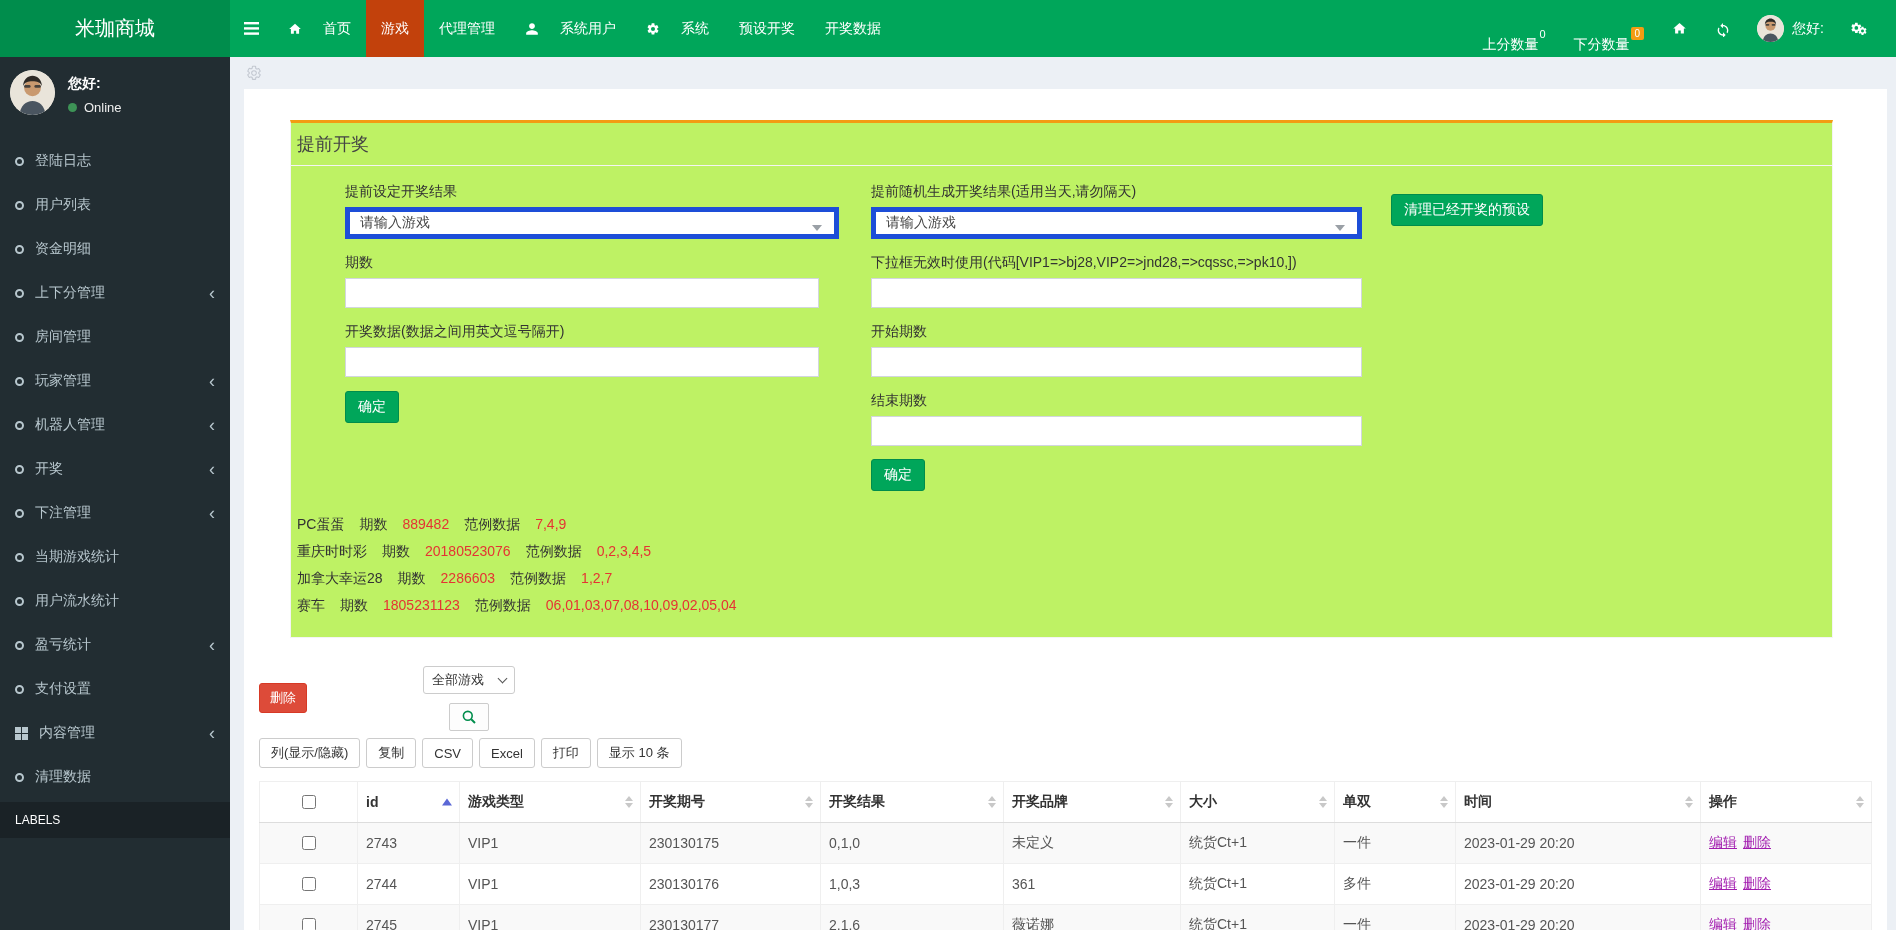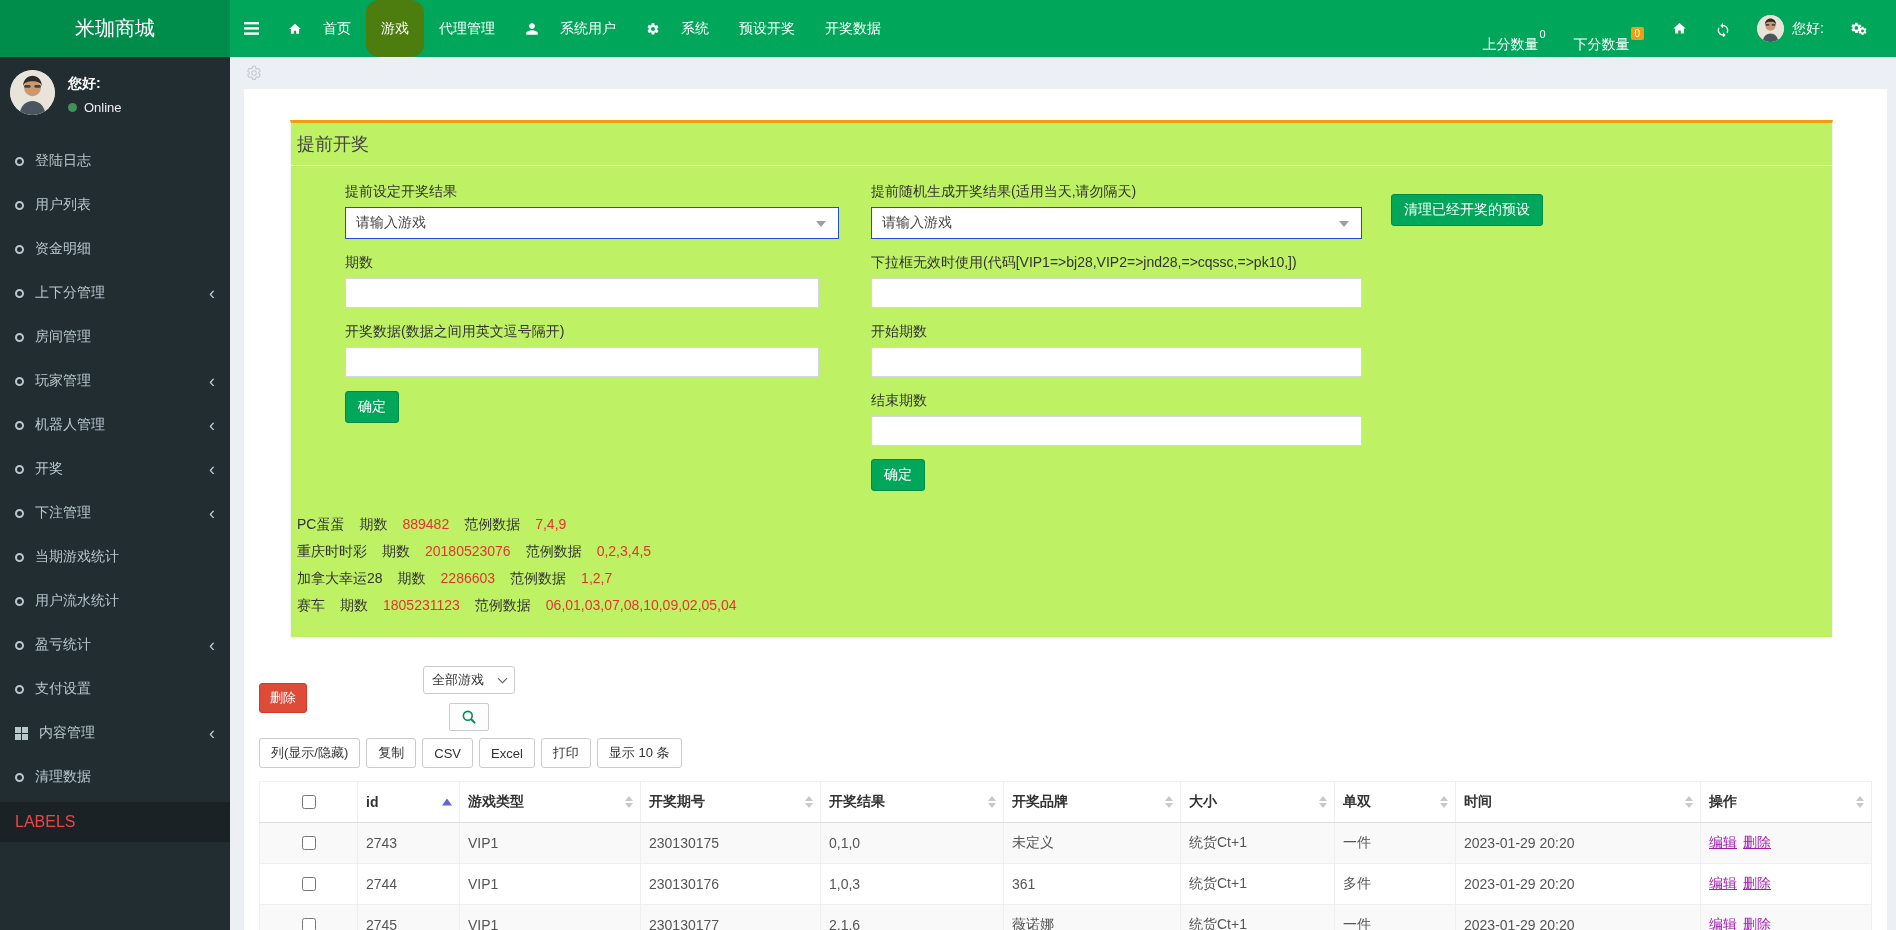--- a/index.html
+++ b/index.html
@@ -12,21 +12,21 @@
   svg { display:block; }
 
   
   .header { height:57px; display:flex; }
   .logo { width:230px; background:#008d4c; color:#fff; font-size:20px;
           display:flex; align-items:center; justify-content:center; cursor:pointer; }
   .navbar { flex:1; background:#00a65a; display:flex; align-items:stretch; color:#fff; }
   .hamburger { display:flex; align-items:center; padding:0 14px; cursor:pointer; }
   .nav-left { display:flex; }
   .nav-item { display:flex; align-items:center; gap:21px; padding:0 15px; cursor:pointer; font-size:14px; }
-  .nav-item.active { background:#4d7c0f;border-radius:13px; }
+  .nav-item.active { background:#c2410c; }
   .nav-right { margin-left:auto; display:flex; align-items:center; padding-right:14px; }
   .nav-stat { position:relative; padding:16px 14px; cursor:pointer; display:flex; align-items:flex-start; height:57px; }
   .nav-stat .stat-label { line-height:57px; }
   .stat-sup { font-size:11px; margin-top:12px; margin-left:1px; }
   .stat-badge { background:#f39c12; color:#fff; font-size:10px; padding:1px 4px; border-radius:2px; margin-top:11px; margin-left:1px; }
   .nav-icon-btn { padding:0 14px; display:flex; align-items:center; height:57px; cursor:pointer; }
   .nav-user { display:flex; align-items:center; gap:8px; padding:0 12px; cursor:pointer; height:57px; }
   .avatar-sm { width:27px; height:27px; border-radius:50%; overflow:hidden; background:#e9e4da; }
 
   
@@ -38,38 +38,38 @@
   .avatar-lg { width:45px; height:45px; border-radius:50%; overflow:hidden; background:#e9e4da; flex-shrink:0; }
   .user-greet { color:#fff; font-weight:700; margin-top:5px; font-size:14px; }
   .user-status { margin-top:7px; font-size:13px; color:#eee; display:flex; align-items:center; gap:7px; }
   .dot { width:9px; height:9px; border-radius:50%; background:#3d9356; }
   .menu { list-style:none; margin:14px 0 0; padding:0; }
   .menu-item { display:flex; align-items:center; gap:11px; padding:13px 15px; cursor:pointer; color:#b8c7ce; }
   .ring-icon { width:9px; height:9px; border:2px solid #b8c7ce; border-radius:50%; flex-shrink:0; }
   .grid-icon { width:13px; height:13px; display:grid; grid-template-columns:1fr 1fr; gap:1px; flex-shrink:0; }
   .grid-icon span { background:#b8c7ce; }
   .chev { margin-left:auto; font-size:18px; line-height:10px; color:#b8c7ce; }
-  .menu-header { background:#1a2226; color:#ef4444; font-size:16px; padding:11px 15px; margin-top:3px; }
+  .menu-header { background:#1a2226; color:#ffffff; font-size:12px; padding:11px 15px; margin-top:3px; }
 
   
   .content { flex:1; overflow:hidden; }
   .breadcrumb-bar { height:32px; display:flex; align-items:center; padding-left:16px; }
   .outer-box { background:#fff; margin:0 9px 0 14px; padding:15px; height:841px; overflow:hidden; }
 
   .form-card { margin:16px 39px 0 31px; background:#bef264; border:1px solid #f4f4f4; border-top:3px solid #f39c12; }
   .card-header { padding:9px 6px; border-bottom:1px solid #f4f4f4; }
   .card-title { font-size:18px; color:#444; }
   .card-body { padding:17px 6px 18px; }
   .form-row { display:flex; align-items:flex-start; }
   .fcol1 { width:494px;margin-left:48px; }
   .fcol2 { width:491px; margin-left:32px; }
   .fcol3 { margin-left:29px; padding-top:11px; }
   .flabel { display:block; margin:15px 0 6px; color:#333; }
   .flabel:first-child { margin-top:0; }
-  .fake-select { height:32px; border:1px solid #1d4ed8; background:#fff; display:flex; align-items:center;
+  .fake-select { height:32px; border:5px solid #1d4ed8; background:#fff; display:flex; align-items:center;
                  padding:0 10px; color:#444; cursor:pointer; position:relative; }
   .caret-down { position:absolute; right:12px; top:13px; width:0; height:0;
                 border-left:5px solid transparent; border-right:5px solid transparent; border-top:6px solid #9aa0a6; }
   .finput { height:30px; border:1px solid #d2d6de; background:#fff; padding:0 8px; font-size:14px; color:#555; width:100%; }
   .finput.short { width:474px; }
   .btn-green { background:#00a65a; color:#fff; border:1px solid #008d4c; border-radius:3px;
                padding:6px 12px; font-size:14px; cursor:pointer; }
   .confirm-left { margin-top:14px; }
   .confirm-right { margin-top:13px; }
 

